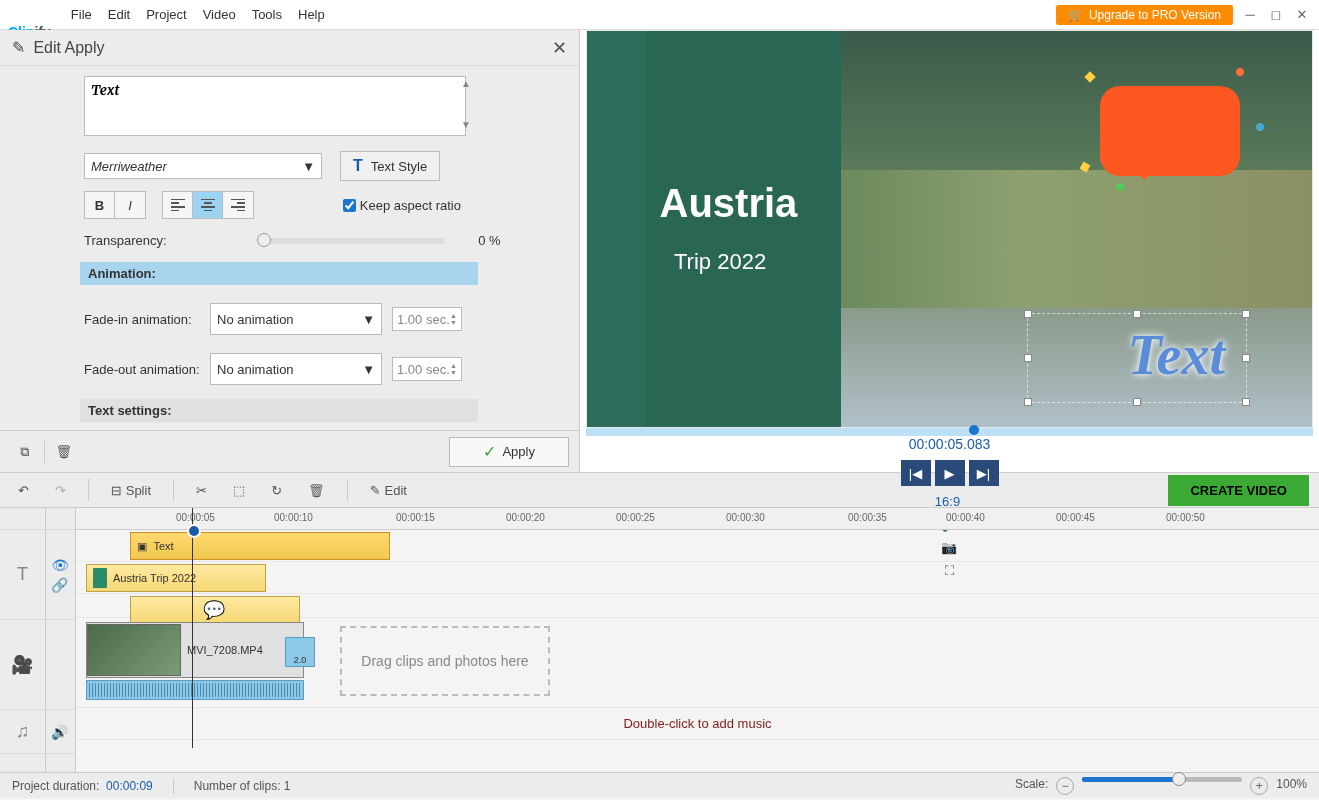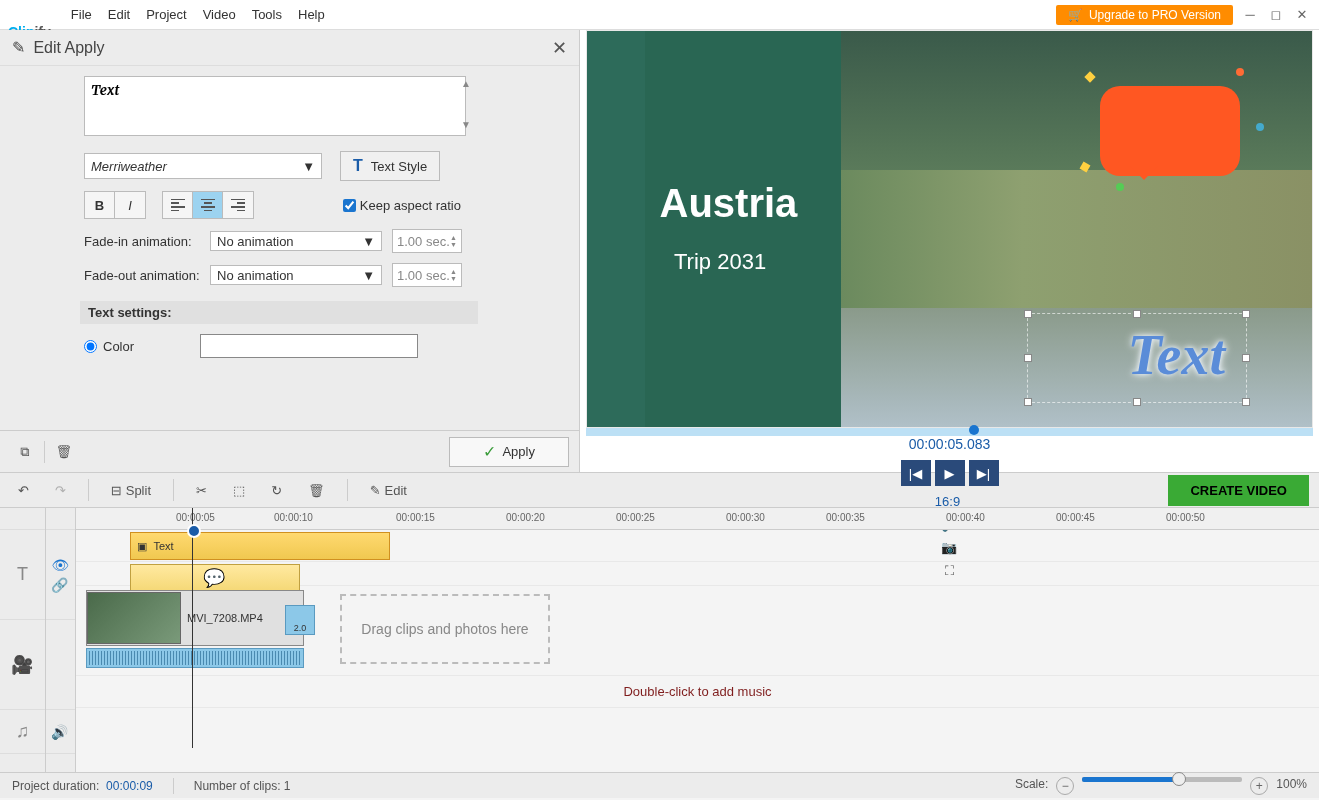--- a/index.html
+++ b/index.html
@@ -40,23 +40,23 @@
 .keep-aspect input { accent-color: #1a75cf; }
 
 .transp-row { margin-top: 14px; display: flex; align-items: center; gap: 10px; }
 .slider-track { flex: 1; height: 6px; background: #ddd; border-radius: 3px; position: relative; margin: 0 8px; max-width: 188px; margin-left: 80px; }
 .slider-thumb { position: absolute; left: 0; top: -5px; width: 14px; height: 14px; background: #eee; border: 1px solid #999; border-radius: 50%; }
 .transp-val { margin-left: 8px; min-width: 30px; text-align: right; }
 
 .section-header { background: #a8d4ed; color: #333; font-weight: bold; padding: 4px 8px; margin-top: 14px; margin-left: -4px; width: 398px; }
 .section-header.gray { background: #e0e0e0; }
 
-.anim-row { display: flex; align-items: center; gap: 10px; margin-top: 10px; }
+.anim-row { display: flex; align-items: center; gap: 10px; margin-top: 18px; }
 .anim-row label { width: 116px; }
-.anim-select { width: 172px; height: 20px; border: 1px solid #bbb; background: #fff; display: flex; align-items: center; justify-content: space-between; padding: 0 6px; }
+.anim-select { width: 172px; height: 32px; border: 1px solid #bbb; background: #fff; display: flex; align-items: center; justify-content: space-between; padding: 0 6px; }
 .anim-sec { width: 70px; height: 24px; border: 1px solid #bbb; background: #fff; display: flex; align-items: center; padding: 0 4px; justify-content: space-between; color: #888; }
 .spinner { display: flex; flex-direction: column; font-size: 7px; color: #888; line-height: 7px; }
 
 .radio-row { display: flex; align-items: center; gap: 6px; margin-top: 10px; }
 .color-swatch { width: 218px; height: 24px; border: 1px solid #888; background: #fff; margin-left: 60px; }
 
 .panel-footer { height: 42px; background: #ececec; border-top: 1px solid #ccc; display: flex; align-items: center; padding: 0 10px; }
 .footer-btn { width: 30px; height: 28px; display: flex; align-items: center; justify-content: center; cursor: pointer; color: #555; }
 .apply-btn { margin-left: auto; width: 120px; height: 30px; border: 1px solid #bbb; background: #f8f8f8; display: flex; align-items: center; justify-content: center; gap: 6px; cursor: pointer; }
 .apply-btn .chk { color: #3a9c3a; font-size: 16px; }
@@ -214,21 +214,29 @@
                 <path d="M0 0h14M6 4h8M0 8h14M6 12h8" stroke="#555" stroke-width="2"></path>
               </svg>
           </div>
         </div>
         <label class="keep-aspect">
           <input type="checkbox" checked="" style="">
           <span>Keep aspect ratio</span>
         </label>
       </div>
 
-
+      <div class="transp-row">
+        <span>Transparency:</span>
+        <div class="slider-track">
+          <div class="slider-thumb"></div>
+        </div>
+        <span class="transp-val">0 %</span>
+      </div>
+
+      <div class="section-header">Animation:</div>
 
       <div class="anim-row">
         <label>Fade-in animation:</label>
         <div class="anim-select">
           <span>No animation</span>
             <span>▼</span>
         </div>
         <div class="anim-sec">
           <span>1.00 sec.</span>
           <div class="spinner">
@@ -275,21 +283,21 @@
     </div>
   </div>
 
   <div class="preview-area">
     <div class="preview-canvas">
       <div class="vid-bg"></div>
         <div class="mountains"></div>
         <div class="river"></div>
       <div class="green-overlay"></div>
       <div class="austria-text">Austria</div>
-      <div class="austria-sub">Trip 2031</div>
+      <div class="austria-sub">Trip 2022</div>
       <div class="speech-bubble"></div>
       <div class="confetti">
         <span style="background:#ffd040;left:10px;top:10px;transform:rotate(45deg)"></span>
         <span style="background:#ff6b35;left:160px;top:5px;border-radius:50%"></span>
         <span style="background:#4ac;left:180px;top:60px;border-radius:50%"></span>
         <span style="background:#ffd040;left:5px;top:100px;transform:rotate(30deg)"></span>
         <span style="background:#5c5;left:40px;top:120px;border-radius:50%"></span>
       </div>
       <div class="overlay-text">Text</div>
       <div class="sel-handles">
@@ -361,31 +369,37 @@
       </div>
   </div>
   <div class="timeline-tracks">
     <div class="ruler">
       <span class="ruler-mark" style="left:100px">00:00:05</span>
       <span class="ruler-mark" style="left:198px">00:00:10</span>
       <span class="ruler-mark" style="left:320px">00:00:15</span>
       <span class="ruler-mark" style="left:430px">00:00:20</span>
       <span class="ruler-mark" style="left:540px">00:00:25</span>
       <span class="ruler-mark" style="left:650px">00:00:30</span>
-      <span class="ruler-mark" style="left:750px">00:00:35</span>
+      <span class="ruler-mark" style="left:772px">00:00:35</span>
       <span class="ruler-mark" style="left:870px">00:00:40</span>
       <span class="ruler-mark" style="left:980px">00:00:45</span>
       <span class="ruler-mark" style="left:1090px">00:00:50</span>
     </div>
     <div class="playhead"></div>
 
     <div class="track-row">
       <div class="clip selected" style="left:54px;width:260px">
         <span>▣</span>
         <span>Text</span>
+      </div>
+    </div>
+    <div class="track-row">
+      <div class="clip" style="left:10px;width:180px">
+        <span style="width:14px;height:20px;background:#2a8a6a;"></span>
+        <span>Austria  Trip 2022</span>
       </div>
     </div>
     <div class="track-row short">
       <div class="clip sticker" style="left:54px;width:170px">
         <span style="color:#ff5722;font-size:18px">💬</span>
       </div>
     </div>
 
     <div class="track-row tall">
       <div class="video-clip">

